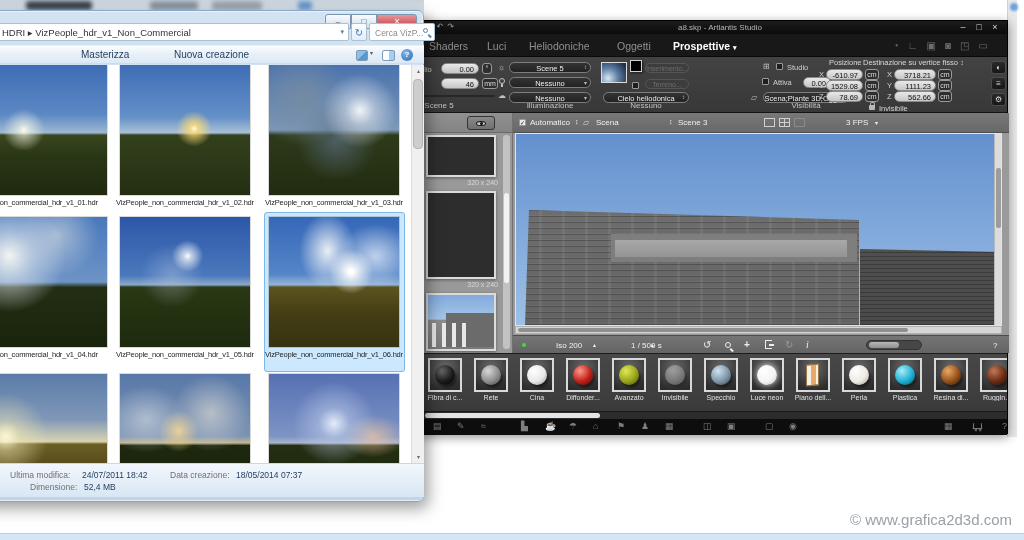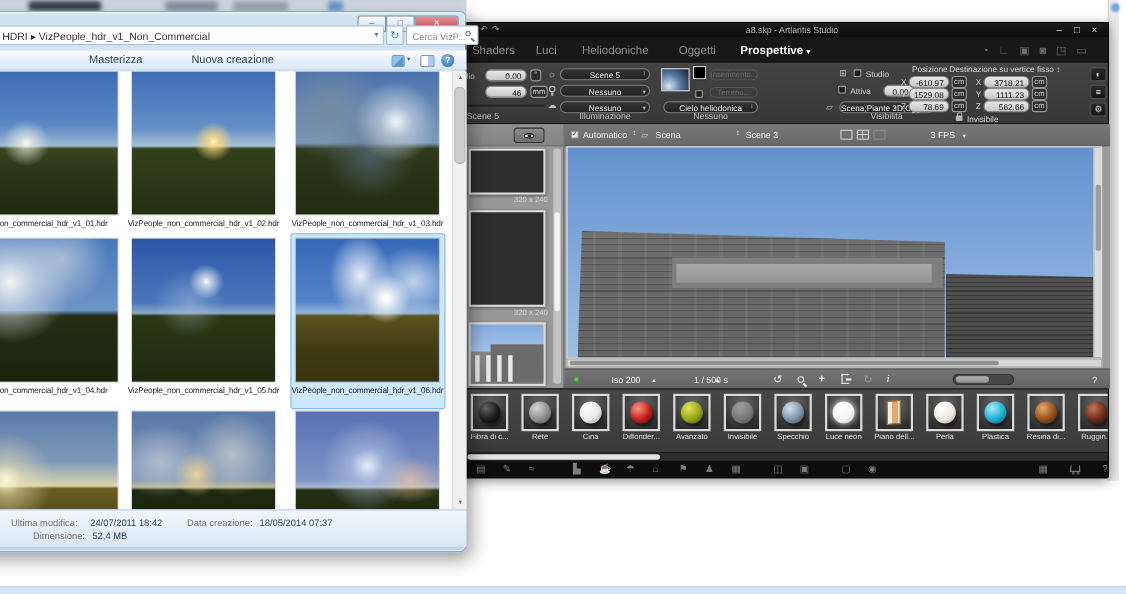--- a/index.html
+++ b/index.html
@@ -150,20 +150,21 @@
 <div id="canvas">
 
   <div id="bg-top">
     <div class="blob" style="left:26px;width:66px;background:#3c4450;"></div>
     <div class="blob" style="left:150px;width:48px;background:#8a95a2;"></div>
     <div class="blob" style="left:212px;width:50px;background:#9aa5b0;"></div>
     <div class="blob" style="left:298px;width:14px;background:#6898cf;"></div>
   </div>
   <div id="bg-right-strip"></div>
   <div id="bg-blue-dot"></div>
+  <div id="watermark">© www.grafica2d3d.com</div>
   <div id="bottom-strip"></div>
 
   <div id="art">
 
     <div id="art-title">
       <span class="tl-icons">
         <span>▣</span><span>↶</span><span>↷</span>
       </span>
       <span class="ttl">a8.skp - Artlantis Studio</span>
       <span class="t-btns">

